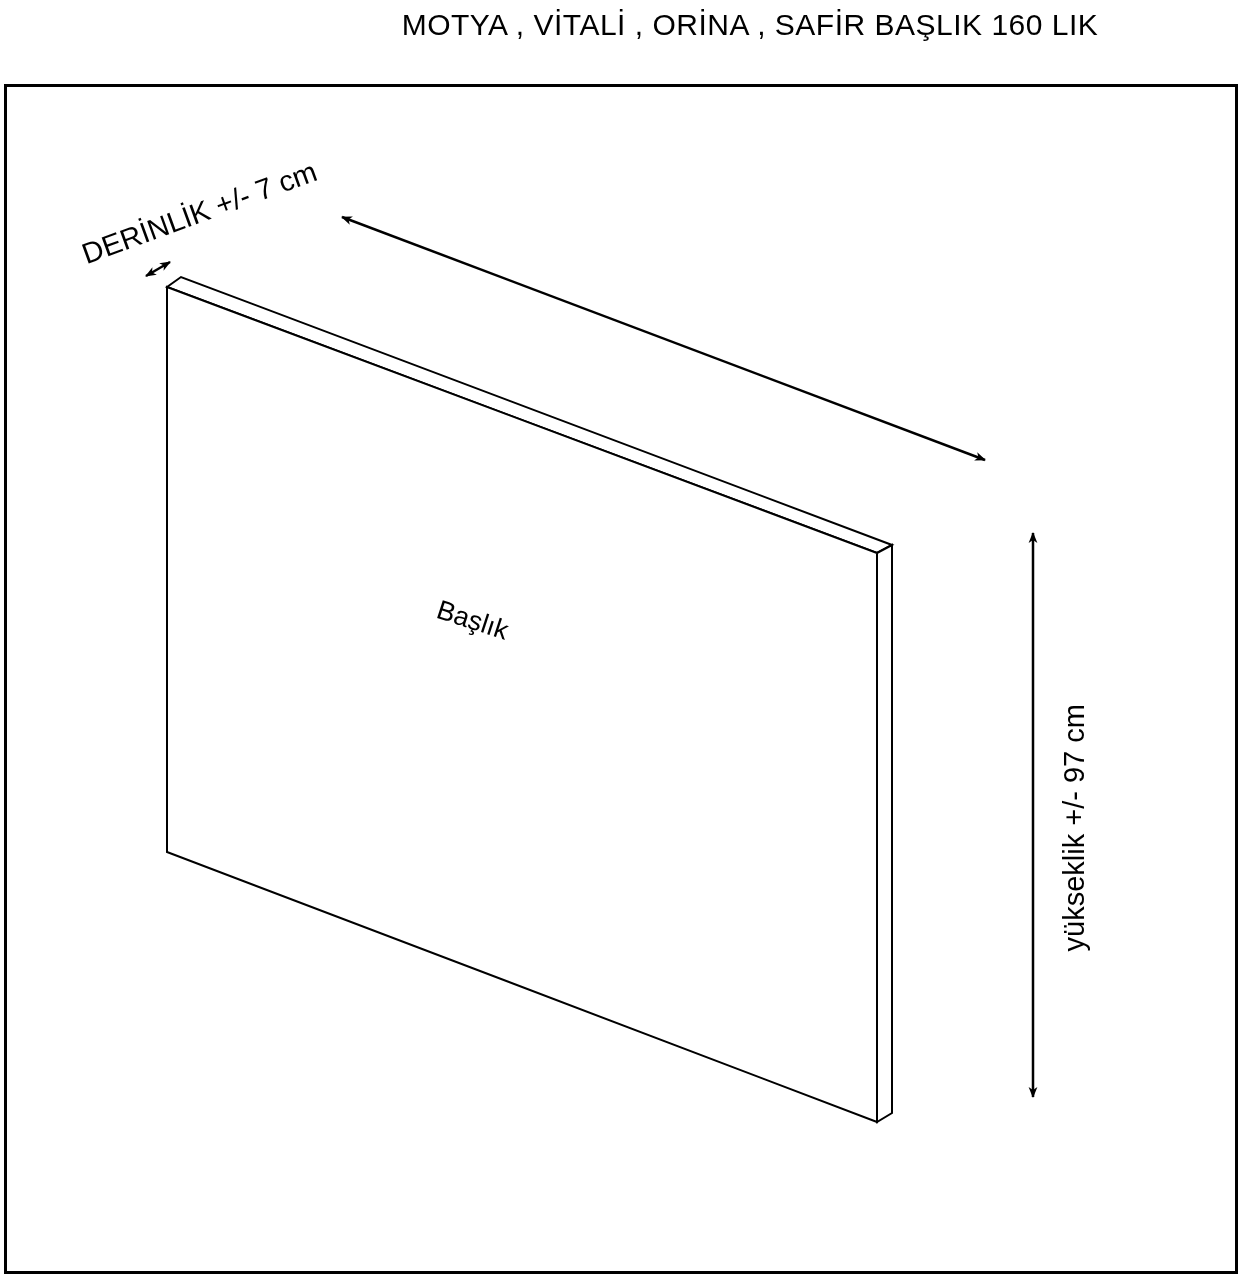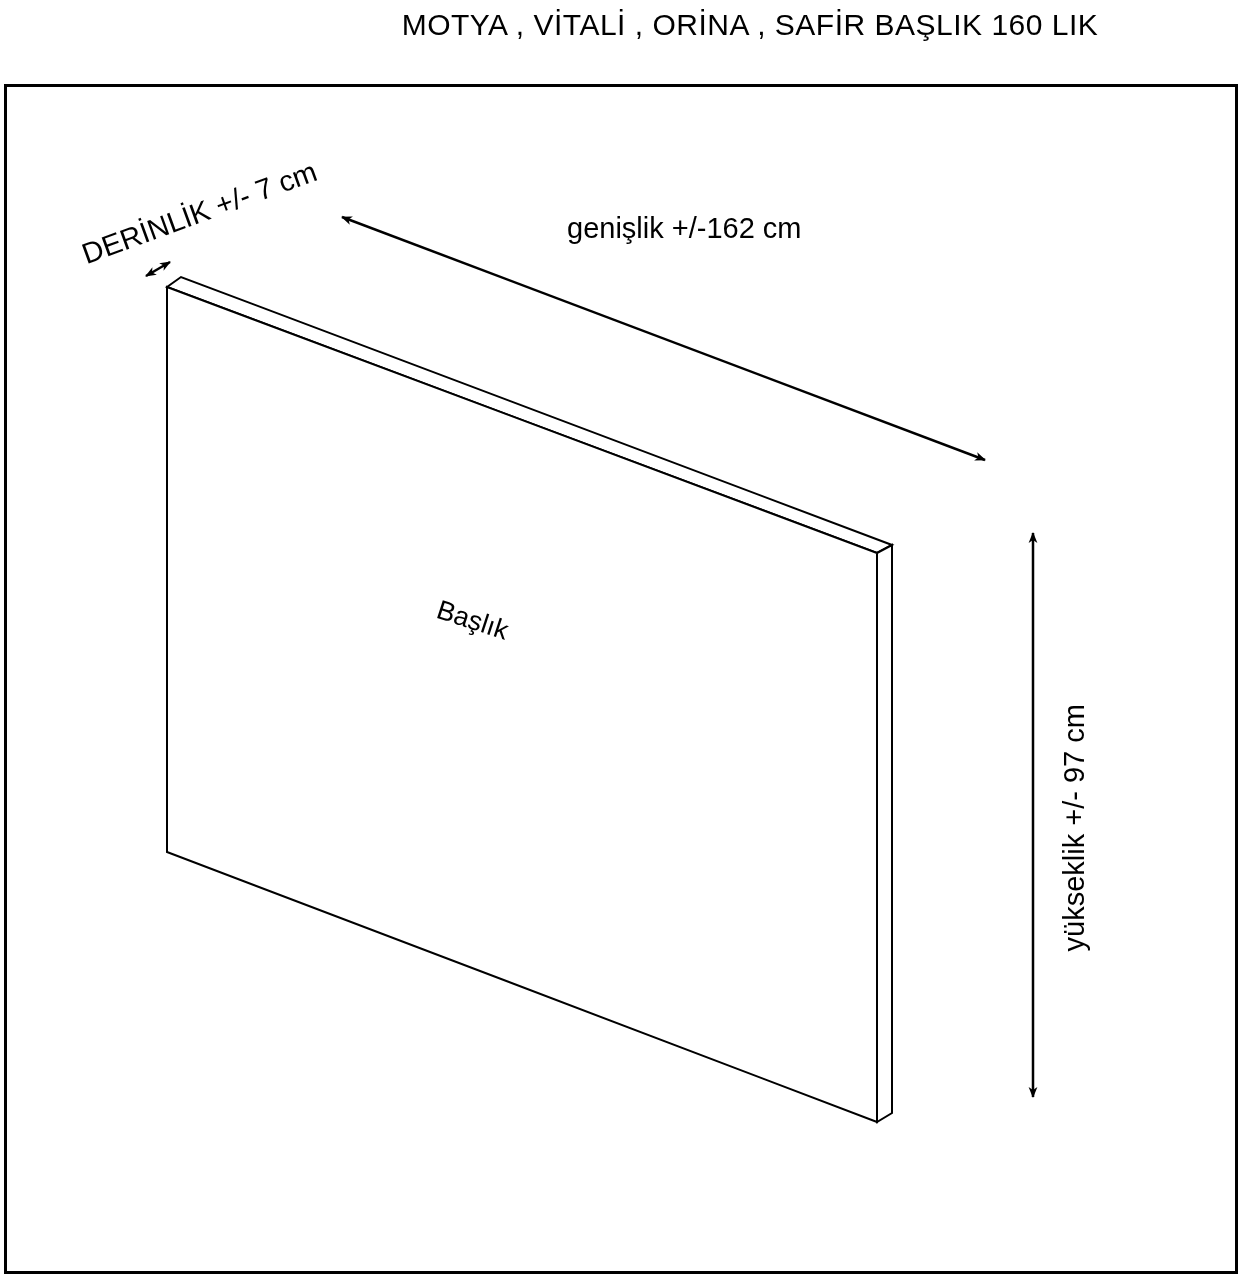--- a/index.html
+++ b/index.html
@@ -90,18 +90,17 @@
   <line x1="342" y1="217" x2="985" y2="460" stroke="#000000" stroke-width="2.5" marker-start="url(#arrow-start)" marker-end="url(#arrow-end)"></line>
 
   <line x1="1033" y1="533" x2="1033" y2="1097" stroke="#000000" stroke-width="2.5" marker-start="url(#arrow-start)" marker-end="url(#arrow-end)"></line>
 
   <line x1="146" y1="276" x2="170" y2="262" stroke="#000000" stroke-width="2.5" marker-start="url(#arrow-start)" marker-end="url(#arrow-end)"></line>
 </svg>
 
 <div class="dim-label depth-label">DERİNLİK +/- 7 cm</div>
 
 <div class="dim-label width-label">
-  <div>genişlik +/-162 cm</div>
 </div>
 
 <div class="dim-label height-label">yükseklik +/- 97 cm</div>
 
 <div class="dim-label panel-label">Başlık</div>
 
 </body></html>

